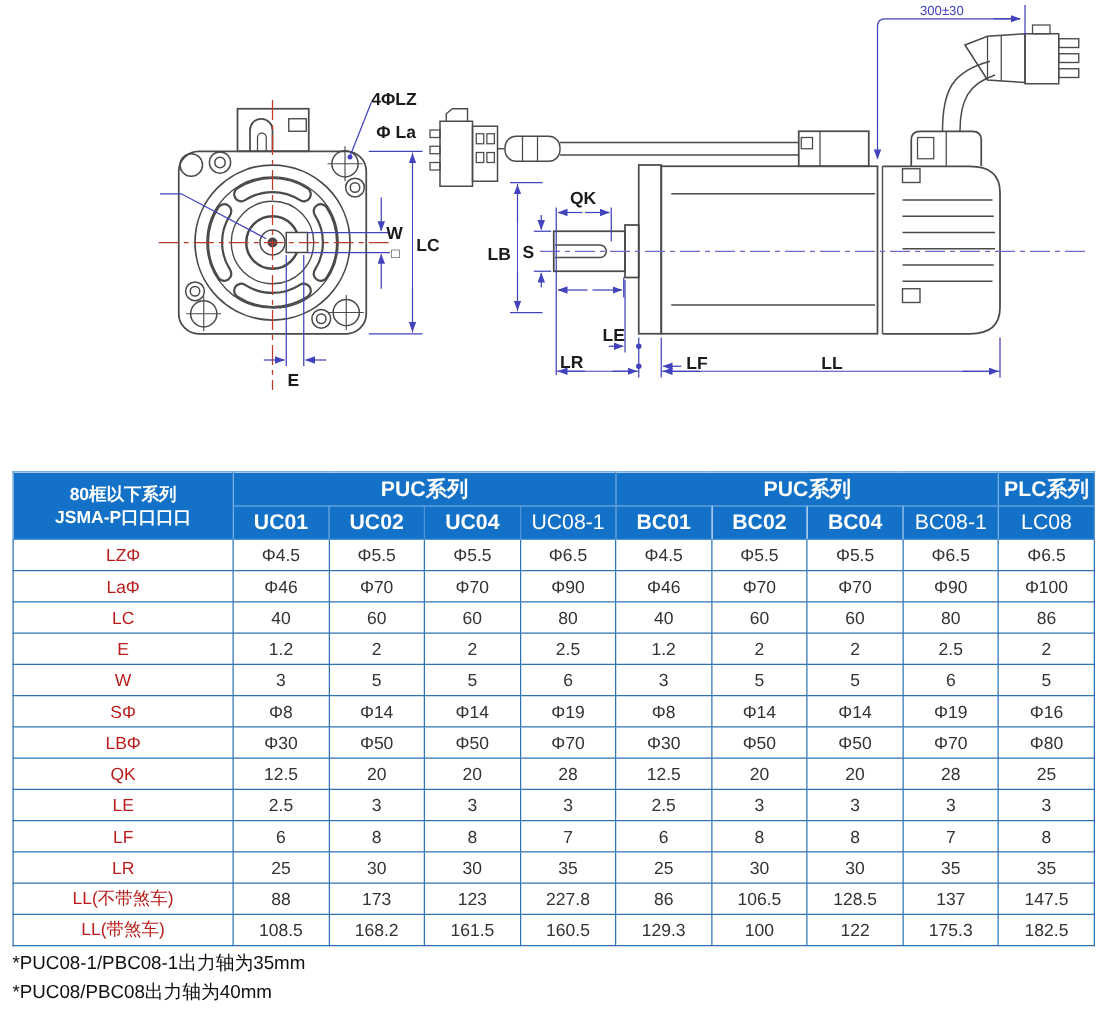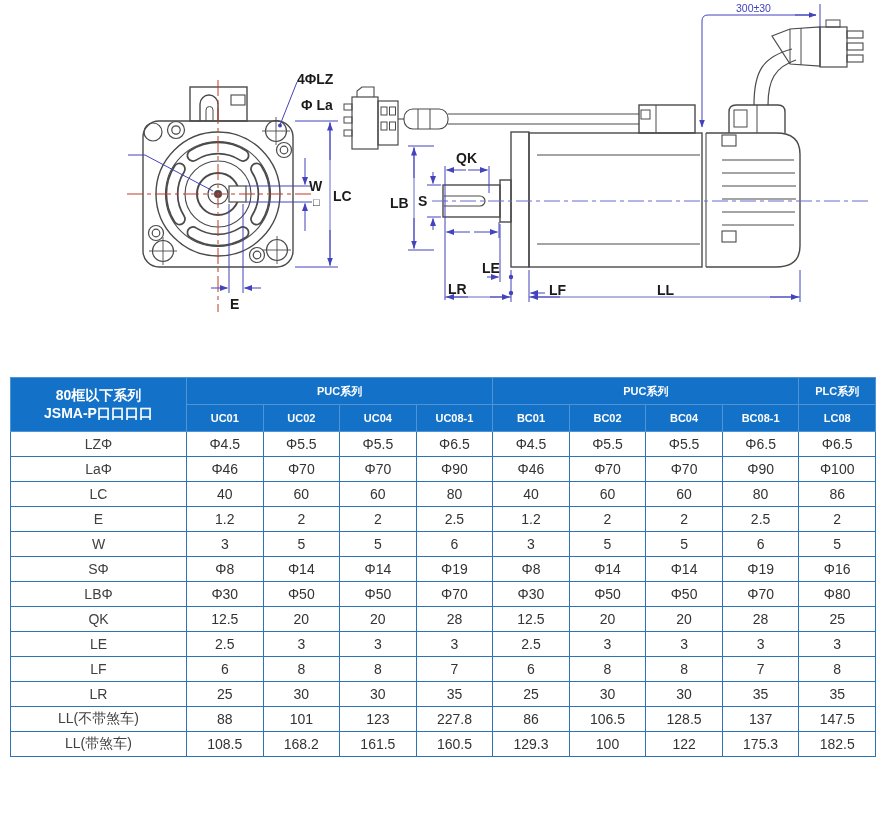--- a/index.html
+++ b/index.html
@@ -4,24 +4,24 @@
 <style>
   html,body{margin:0;padding:0;background:#fff;}
   body{width:885px;height:813px;position:relative;font-family:"Liberation Sans",sans-serif;}
   .drawing{position:absolute;top:0;left:0;}
   svg text{font-family:"Liberation Sans",sans-serif;font-weight:bold;font-size:14px;fill:#1b1b1b;}
   svg text.dim-small{font-size:10.5px;fill:#4343bd;font-weight:normal;}
   svg text.sq{font-size:11px;}
 
   table.spec{position:absolute;left:10px;top:377px;width:866px;border-collapse:collapse;table-layout:fixed;}
   table.spec th,table.spec td{border:1px solid #2e74b5;text-align:center;vertical-align:middle;padding:0;overflow:hidden;white-space:nowrap;}
-  table.spec thead th{background:#1371c7;color:#ffffff;border:1px solid #4e94d6;font-size:11px;font-weight:600;height:26px;}
+  table.spec thead th{background:#1371c7;color:#ffffff;border:1px solid #4e94d6;font-size:17px;font-weight:600;height:26px;}
   table.spec thead th.series-cell{font-size:14px;line-height:1.25;}
-  table.spec thead th.bold{font-weight:700;}
-  table.spec tbody th{font-weight:400;font-size:14px;color:#404040;background:#fff;height:24px;}
+  table.spec thead th.bold{font-weight:400;}
+  table.spec tbody th{font-weight:400;font-size:14px;color:#b91c1c;background:#fff;height:24px;}
   table.spec tbody td{font-size:14px;color:#333;background:#fff;height:24px;}
 
   .fnotes{position:absolute;left:10px;top:760px;font-size:15px;color:#111;line-height:1.5;}
 </style>
 </head>
 <body>
 
 <svg class="drawing" width="885" height="372" viewBox="0 0 885 372">
   <defs>
     <marker id="ar" markerWidth="9" markerHeight="8" refX="7.5" refY="3" orient="auto">
@@ -409,21 +409,21 @@
         <td>35</td>
         <td>25</td>
         <td>30</td>
         <td>30</td>
         <td>35</td>
         <td>35</td>
       </tr>
       <tr>
         <th>LL(不带煞车)</th>
         <td>88</td>
-        <td>101</td>
+        <td>173</td>
         <td>123</td>
         <td>227.8</td>
         <td>86</td>
         <td>106.5</td>
         <td>128.5</td>
         <td>137</td>
         <td>147.5</td>
       </tr>
       <tr>
         <th>LL(带煞车)</th>
@@ -434,13 +434,15 @@
         <td>129.3</td>
         <td>100</td>
         <td>122</td>
         <td>175.3</td>
         <td>182.5</td>
       </tr>
     </tbody>
 </table>
 
 <div class="fnotes">
+  <div>*PUC08-1/PBC08-1出力轴为35mm</div>
+  <div>*PUC08/PBC08出力轴为40mm</div>
 </div>
 
 </body></html>

